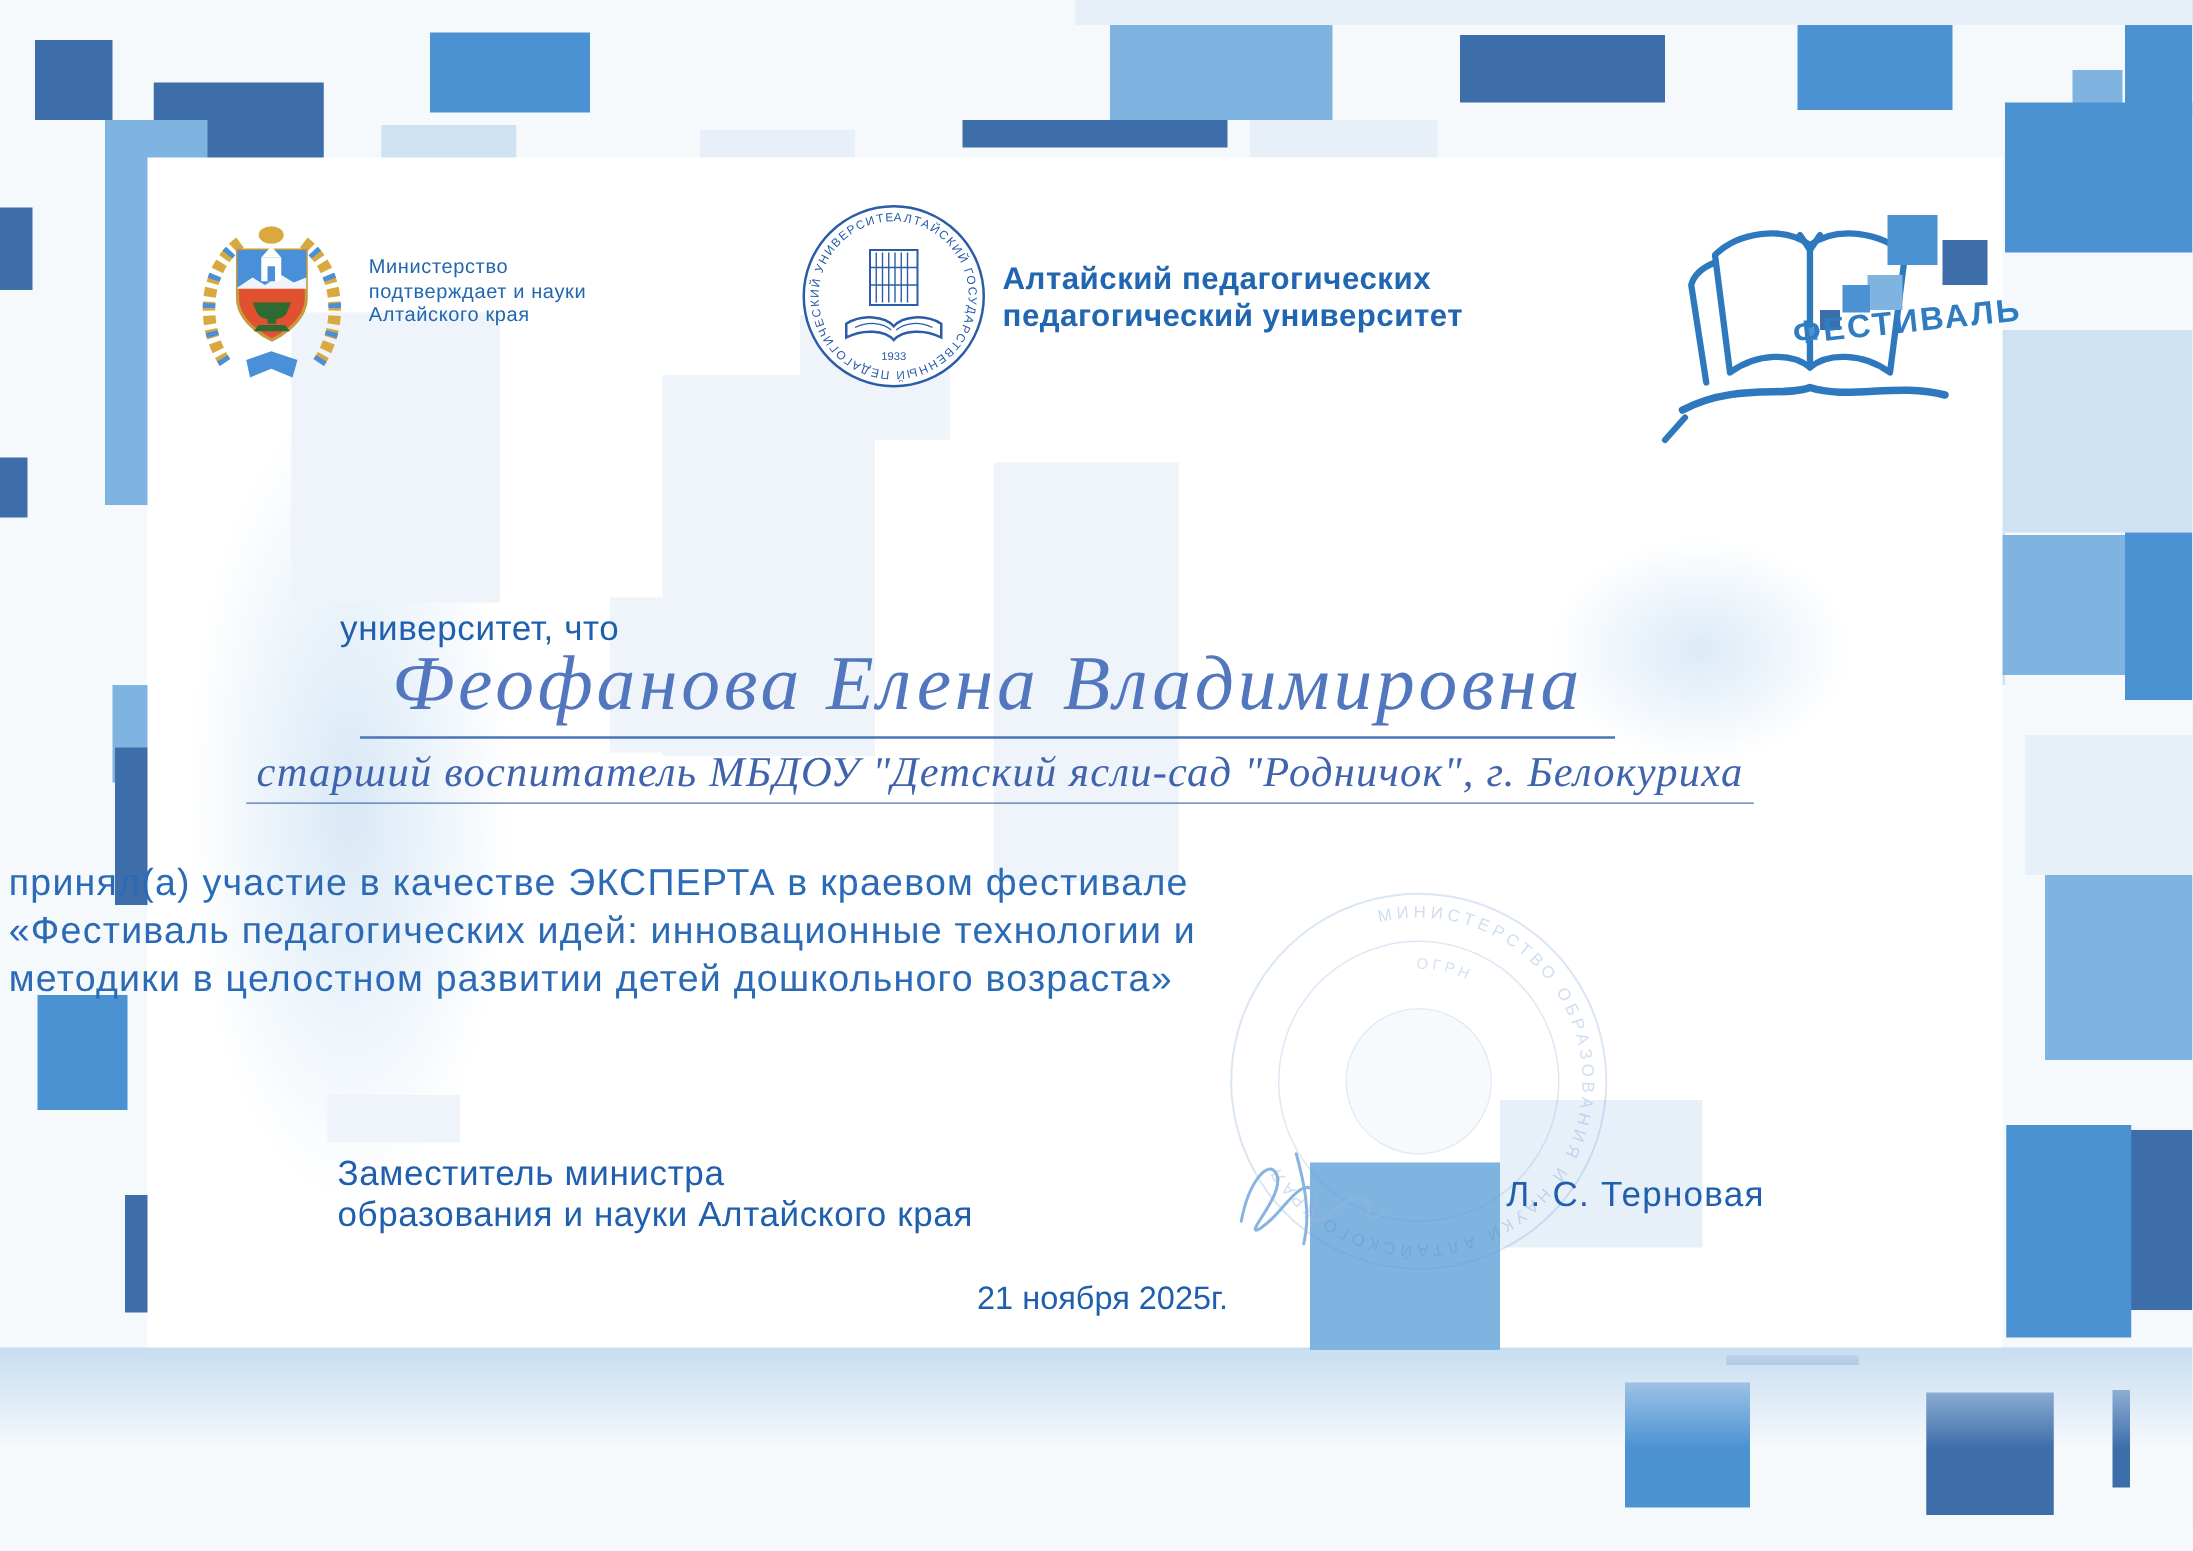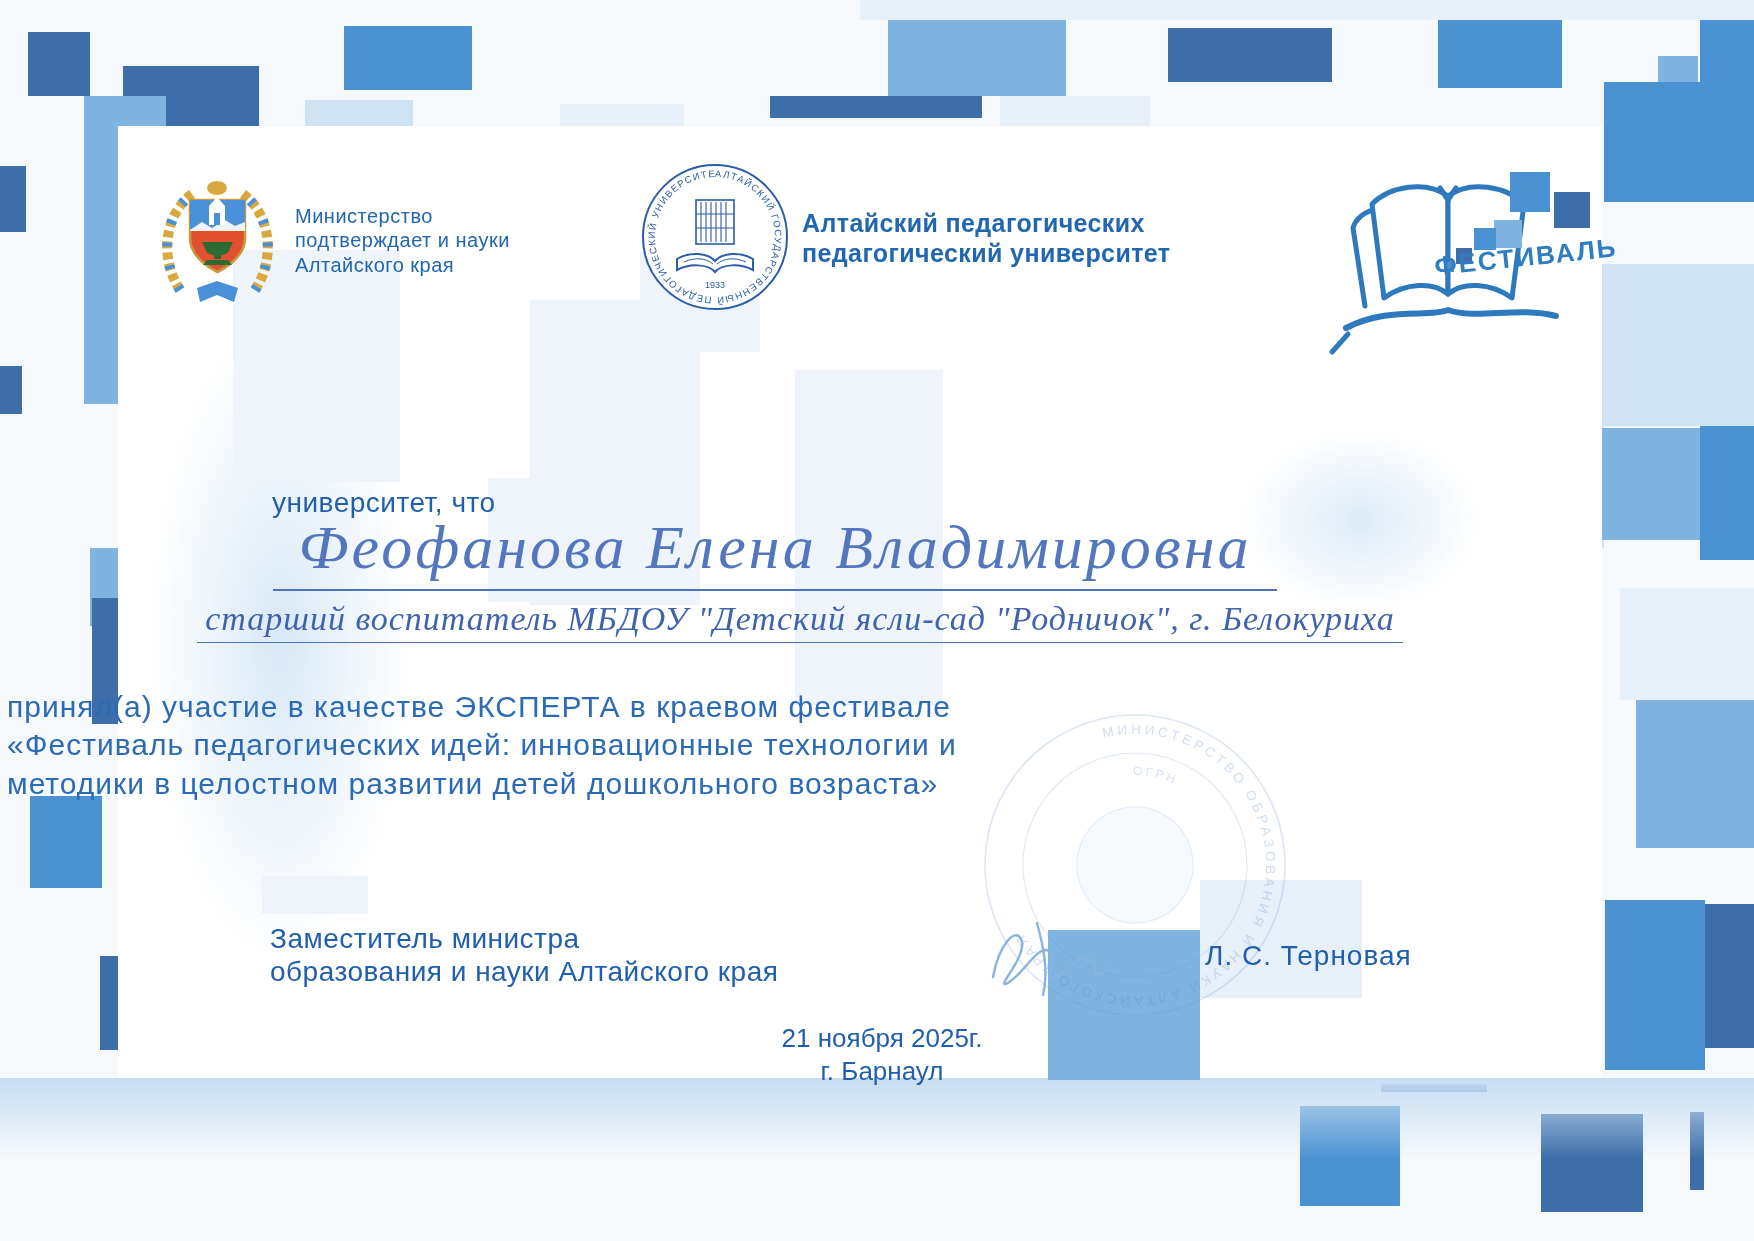--- a/index.html
+++ b/index.html
@@ -14,30 +14,30 @@
   .t-mid{background:#4b92d2;}
   .t-light{background:#7fb3e0;}
   .t-pale{background:#cfe2f3;}
   .t-faint{background:#e7f0f8;}
   .t-ghost{background:#eef4f9;}
   .tile{position:absolute;}
   
   #panel{left:118px;top:126px;width:1484px;height:958px;background:#ffffff;}
   .glow{position:absolute;pointer-events:none;}
   
-  .ministry-name{font-size:20px;line-height:1.22;color:#2166b0;letter-spacing:.5px;}
+  .ministry-name{font-size:16px;line-height:1.22;color:#2166b0;letter-spacing:.5px;}
   .uni-name{font-size:25px;line-height:1.2;color:#2166b0;font-weight:bold;letter-spacing:.4px;}
   
   #cert-title{
     left:0;top:338px;width:1610px;text-align:center;
     font-size:120px;font-weight:bold;letter-spacing:2px;color:#4d84bb;
     text-shadow:-6px 5px 0 #adcfe9;
   }
   #confirm{left:272px;top:487px;font-size:28px;color:#1f5fae;letter-spacing:.5px;}
-  #name-wrap{left:0;top:512px;width:1550px;text-align:center;}
+  #name-wrap{left:15px;top:512px;width:1550px;text-align:center;}
   #name-wrap span{
     display:inline-block;font-family:"Liberation Serif",serif;font-style:italic;
     font-size:62px;color:#5377bf;letter-spacing:3px;
     border-bottom:2px solid #4c74b8;padding:0 26px 6px 26px;
   }
   #pos-wrap{left:0;top:600px;width:1600px;text-align:center;}
   #pos-wrap span{
     display:inline-block;font-family:"Liberation Serif",serif;font-style:italic;
     font-size:34px;color:#3f63ad;letter-spacing:1px;
     border-bottom:1.5px solid #4c74b8;padding:0 8px 4px 8px;
@@ -229,16 +229,15 @@
     <g fill="none" stroke="#8ab4e0" stroke-width="2.4" stroke-linecap="round">
       <path d="M8,62 C14,30 30,12 36,24 C42,36 24,58 20,66 C16,74 28,66 40,52 C52,38 60,30 66,38 C72,46 60,60 66,62 C74,64 86,48 96,44 C104,41 112,46 110,54 C108,62 118,60 126,52"></path>
       <path d="M52,8 C58,30 64,55 58,80"></path>
     </g>
   </svg>
 
   <div id="signer-name" class="abs">Л. С. Терновая</div>
 
   <div id="date-wrap" class="abs">
     <div>21 ноября 2025г.</div>
-    <div>г. Барнаул</div>
   </div>
 
 </div>
 
 </body></html>

